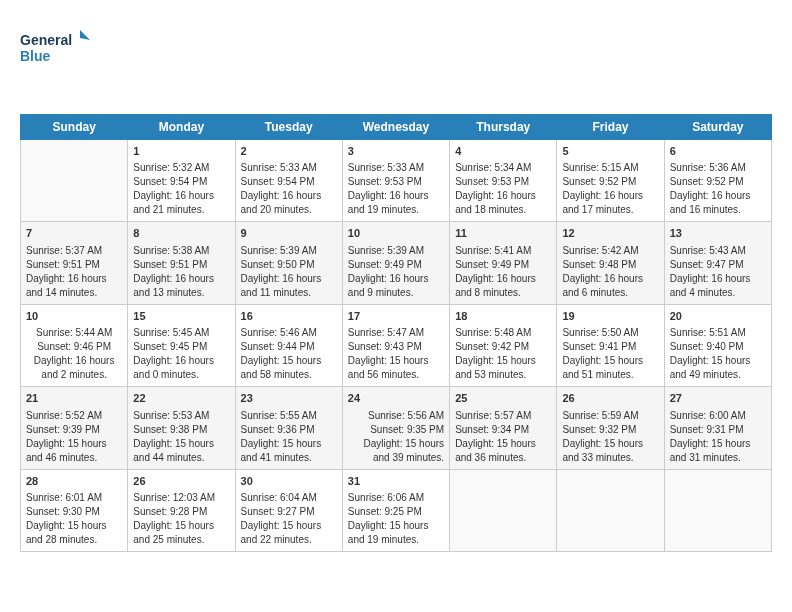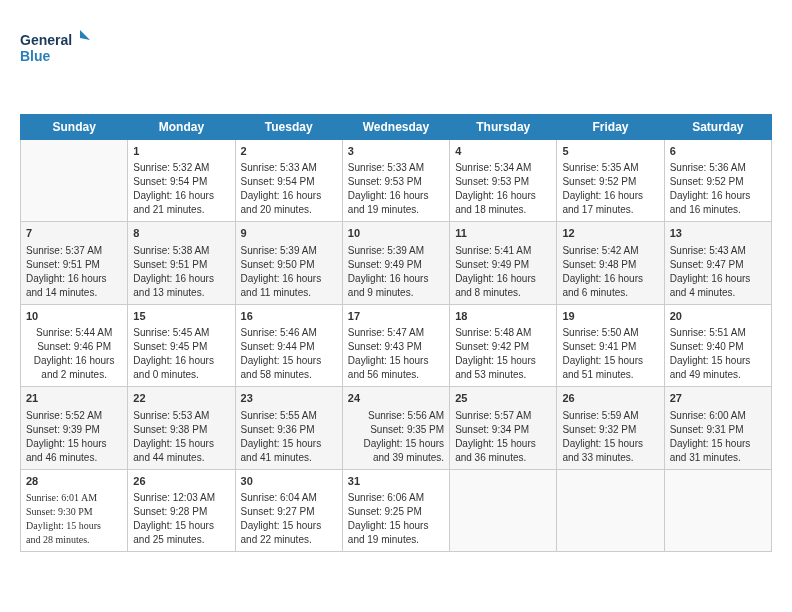--- a/index.html
+++ b/index.html
@@ -138,21 +138,21 @@
           </td>
           <td>
             <span class="day-number">4</span>
             <div class="day-info" style="white-space: pre-line;">Sunrise: 5:34 AM
 Sunset: 9:53 PM
 Daylight: 16 hours
 and 18 minutes.</div>
           </td>
           <td>
             <span class="day-number">5</span>
-            <div class="day-info" style="white-space: pre-line;">Sunrise: 5:35 AM
+            <div class="day-info" style="white-space: pre-line;">Sunrise: 5:15 AM
 Sunset: 9:52 PM
 Daylight: 16 hours
 and 17 minutes.</div>
           </td>
           <td>
             <span class="day-number">6</span>
             <div class="day-info" style="white-space: pre-line;">Sunrise: 5:36 AM
 Sunset: 9:52 PM
 Daylight: 16 hours
 and 16 minutes.</div>
@@ -307,21 +307,21 @@
             <span class="day-number">27</span>
             <div class="day-info" style="white-space: pre-line;">Sunrise: 6:00 AM
 Sunset: 9:31 PM
 Daylight: 15 hours
 and 31 minutes.</div>
           </td>
         </tr>
         <tr>
           <td>
             <span class="day-number">28</span>
-            <div class="day-info" style="white-space: pre-line; font-family: Liberation Serif, serif;">Sunrise: 6:01 AM
+            <div class="day-info" style="white-space: pre-line;">Sunrise: 6:01 AM
 Sunset: 9:30 PM
 Daylight: 15 hours
 and 28 minutes.</div>
           </td>
           <td>
             <span class="day-number">26</span>
             <div class="day-info" style="white-space: pre-line;">Sunrise: 12:03 AM
 Sunset: 9:28 PM
 Daylight: 15 hours
 and 25 minutes.</div>

